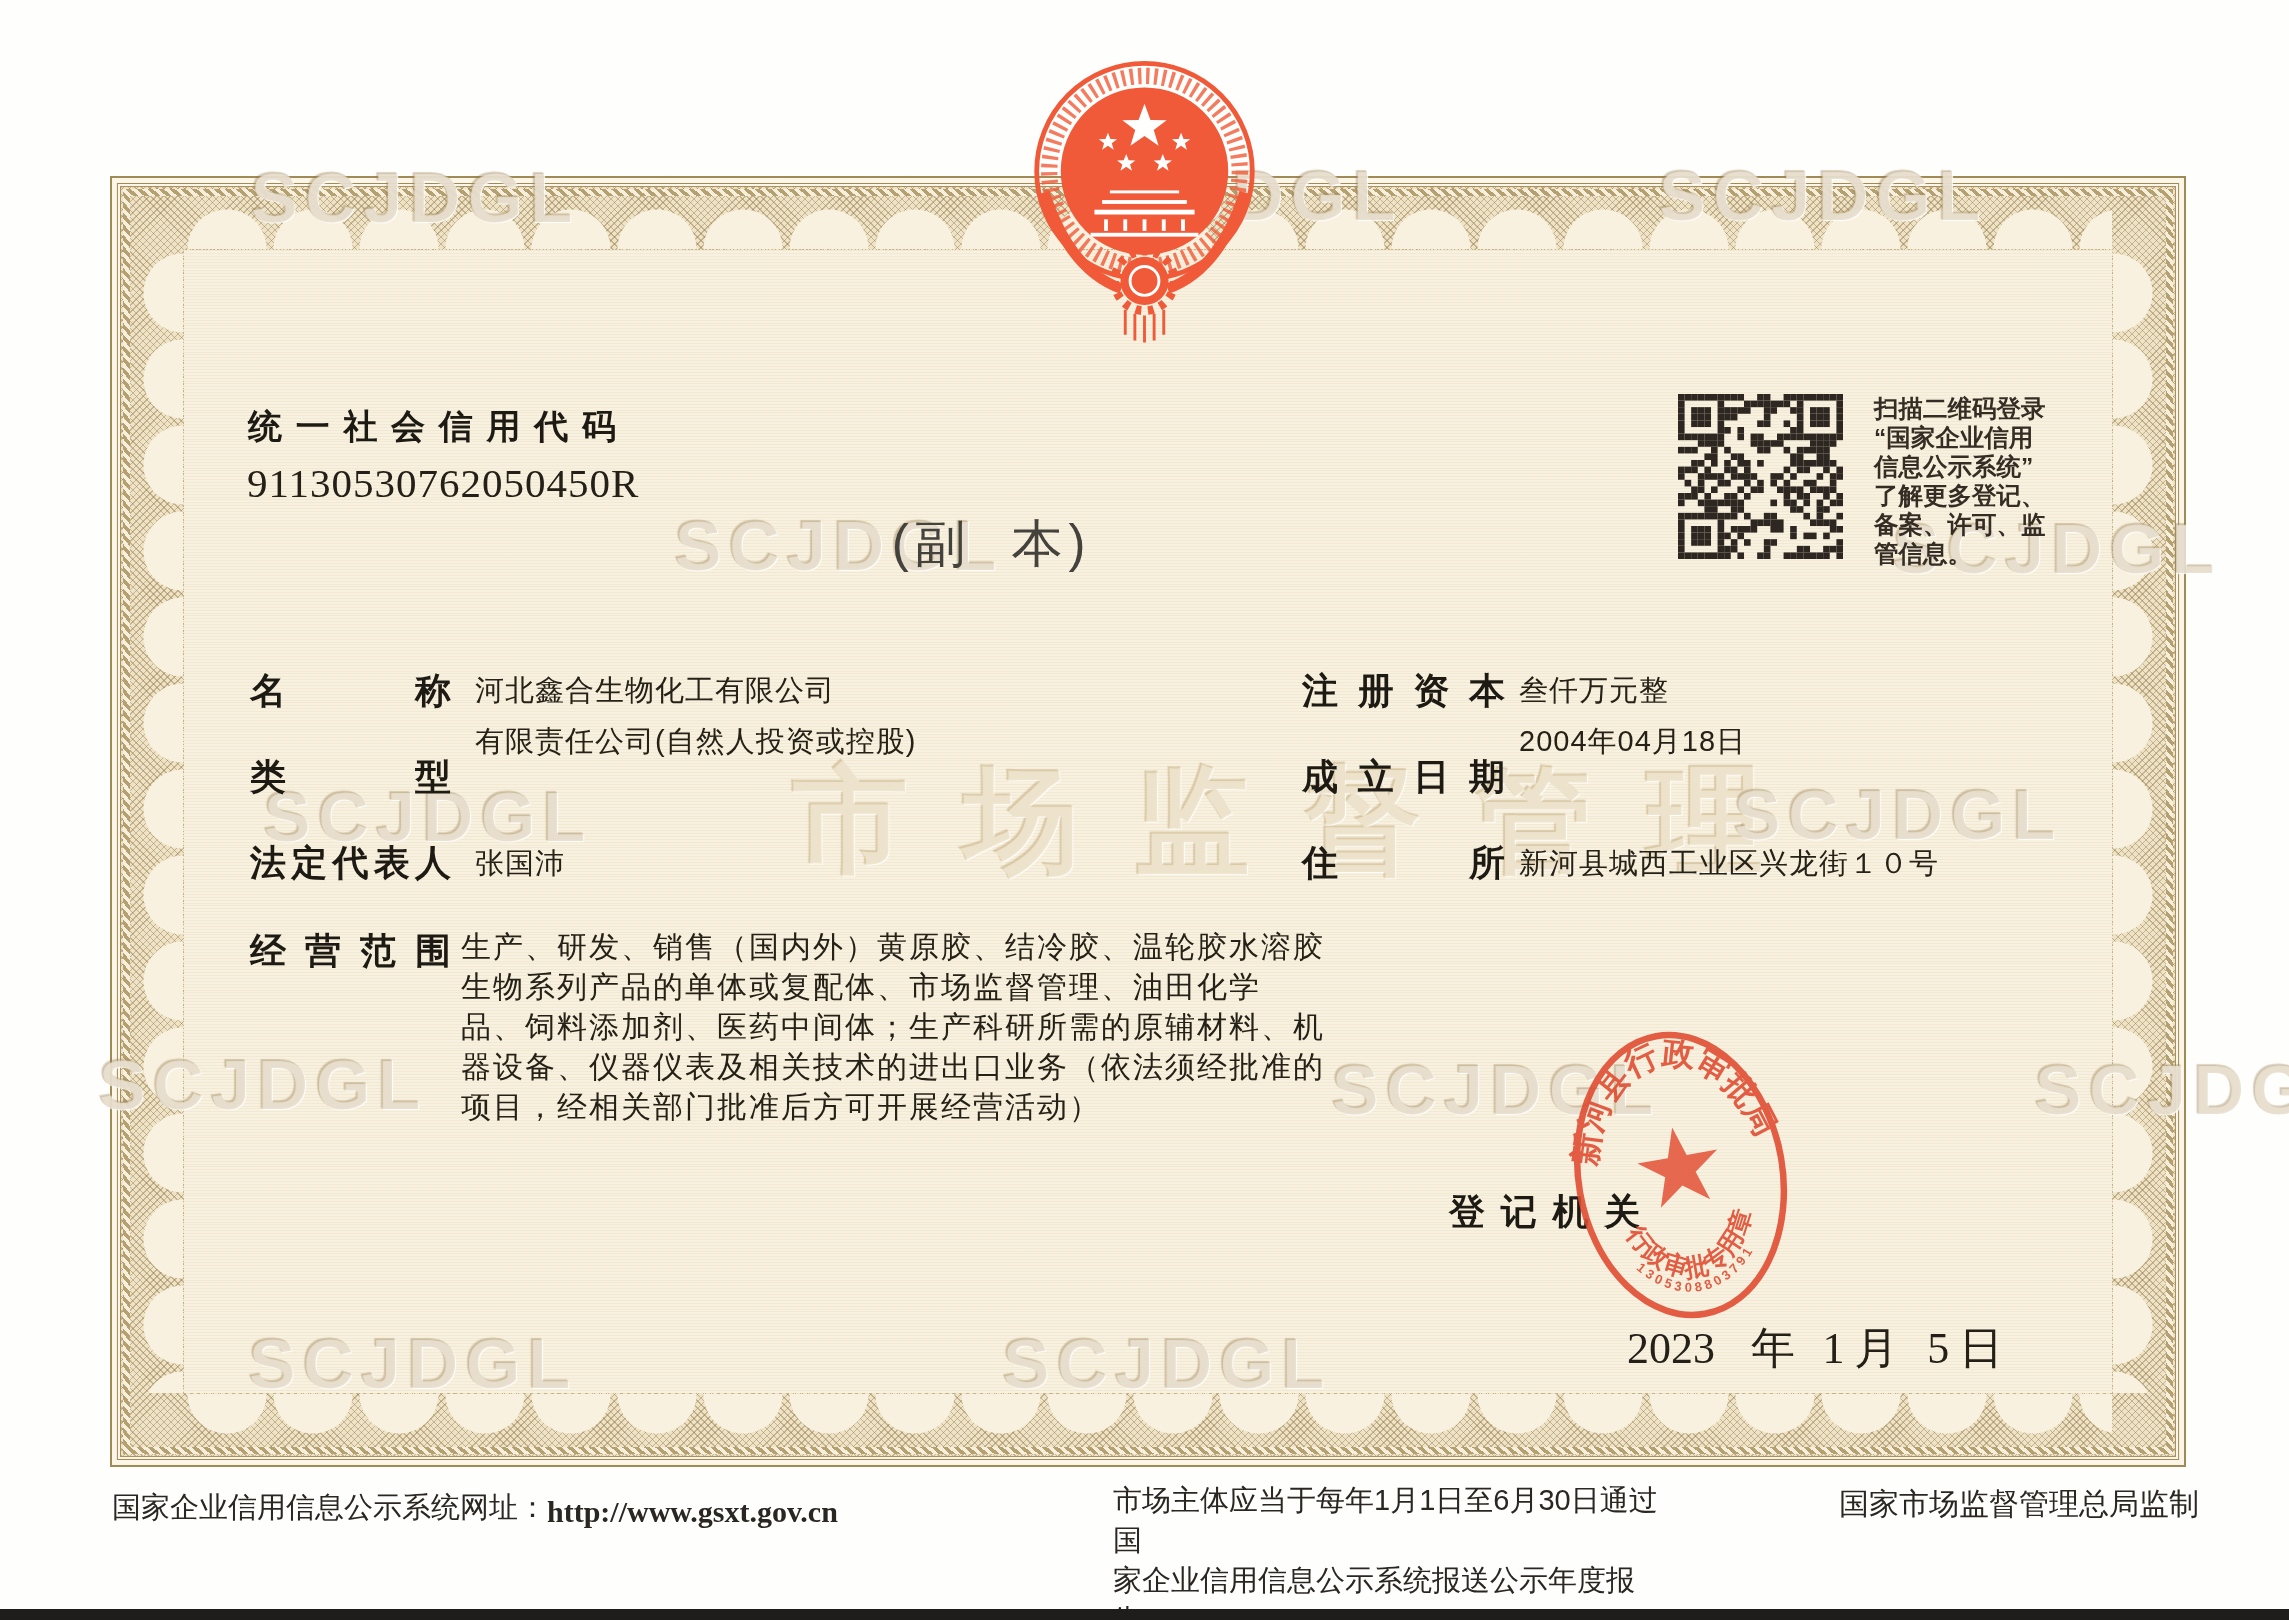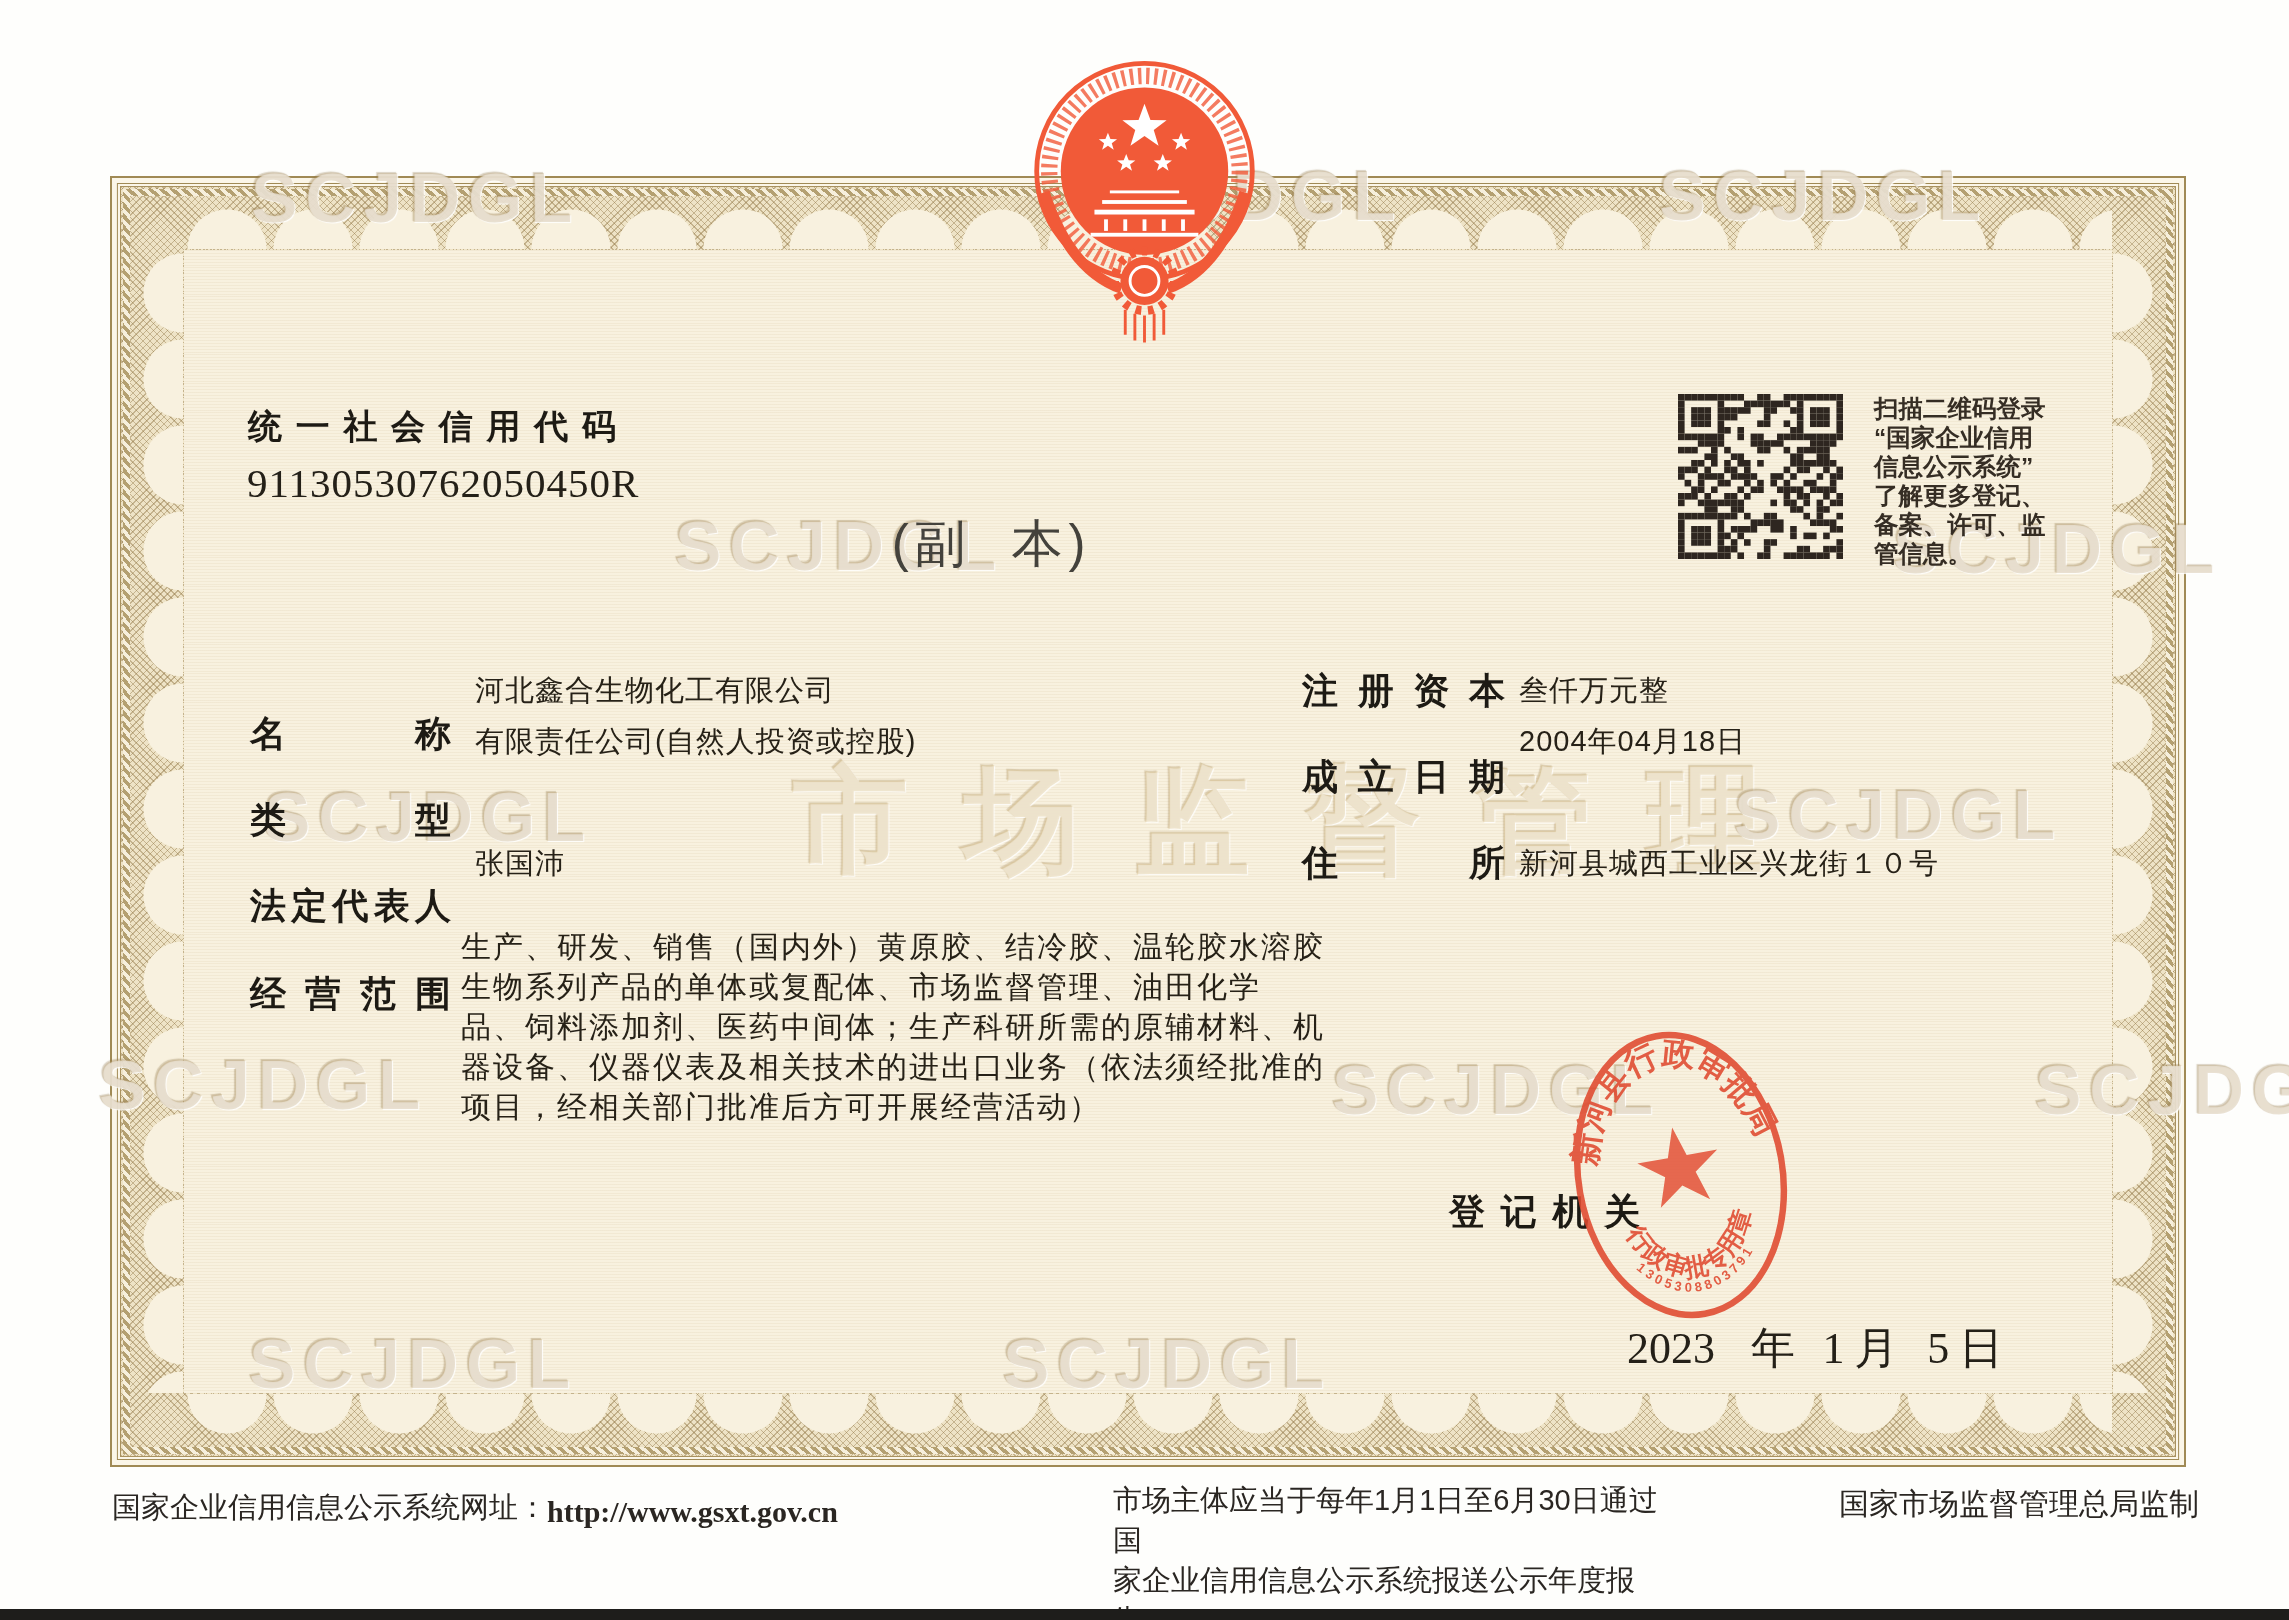--- a/index.html
+++ b/index.html
@@ -54,21 +54,21 @@
   .subtitle{position:absolute;left:0;top:510px;width:1983px;text-align:center;
       font-size:51px;letter-spacing:5.9px;color:#44423c;white-space:pre;}
 
   .qr{position:absolute;left:1678px;top:394px;width:165px;height:165px;}
   .qr-caption{position:absolute;left:1874px;top:394px;width:211px;font-size:24.5px;line-height:29px;
       font-weight:bold;color:#352d24;white-space:pre-line;}
 
   
   .lbl{position:absolute;font-size:36px;font-weight:bold;color:#1d1a14;
        text-align:justify;text-align-last:justify;}
-  .lbl-l{left:250px;width:201px;margin-top:43px;}
+  .lbl-l{left:250px;width:201px;}
   .lbl-r{left:1302px;width:203px;}
   .val{position:absolute;font-size:29px;color:#262117;letter-spacing:1px;white-space:nowrap;}
   .val-l{left:475px;}
   .val-r{left:1519px;}
   .row1{top:667px;} .row1v{top:671px;}
   .row2{top:753px;} .row2v{top:722px;}
   .row3{top:839px;} .row3v{top:844px;}
   .scope-label{top:927px;}
   .scope-text{position:absolute;left:461px;top:927px;width:931px;font-size:30px;line-height:40px;
       letter-spacing:2px;color:#262117;white-space:pre-line;}

